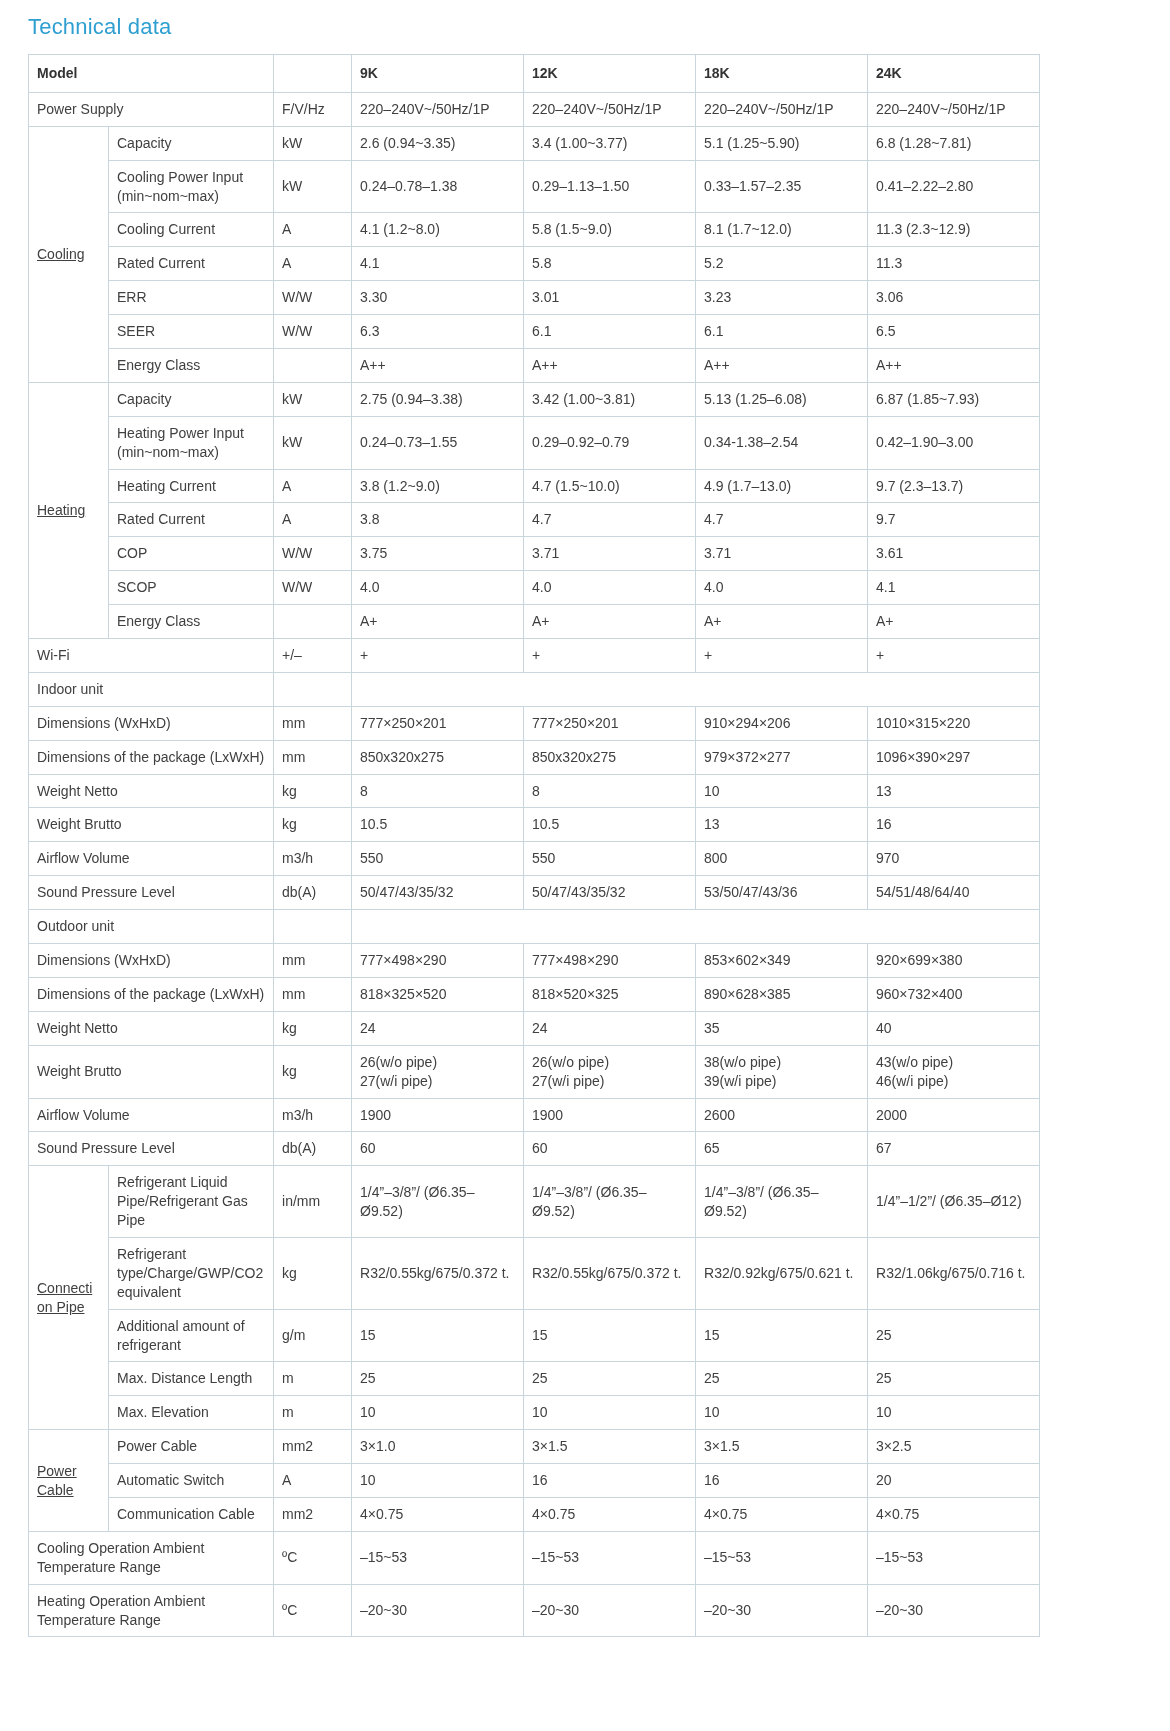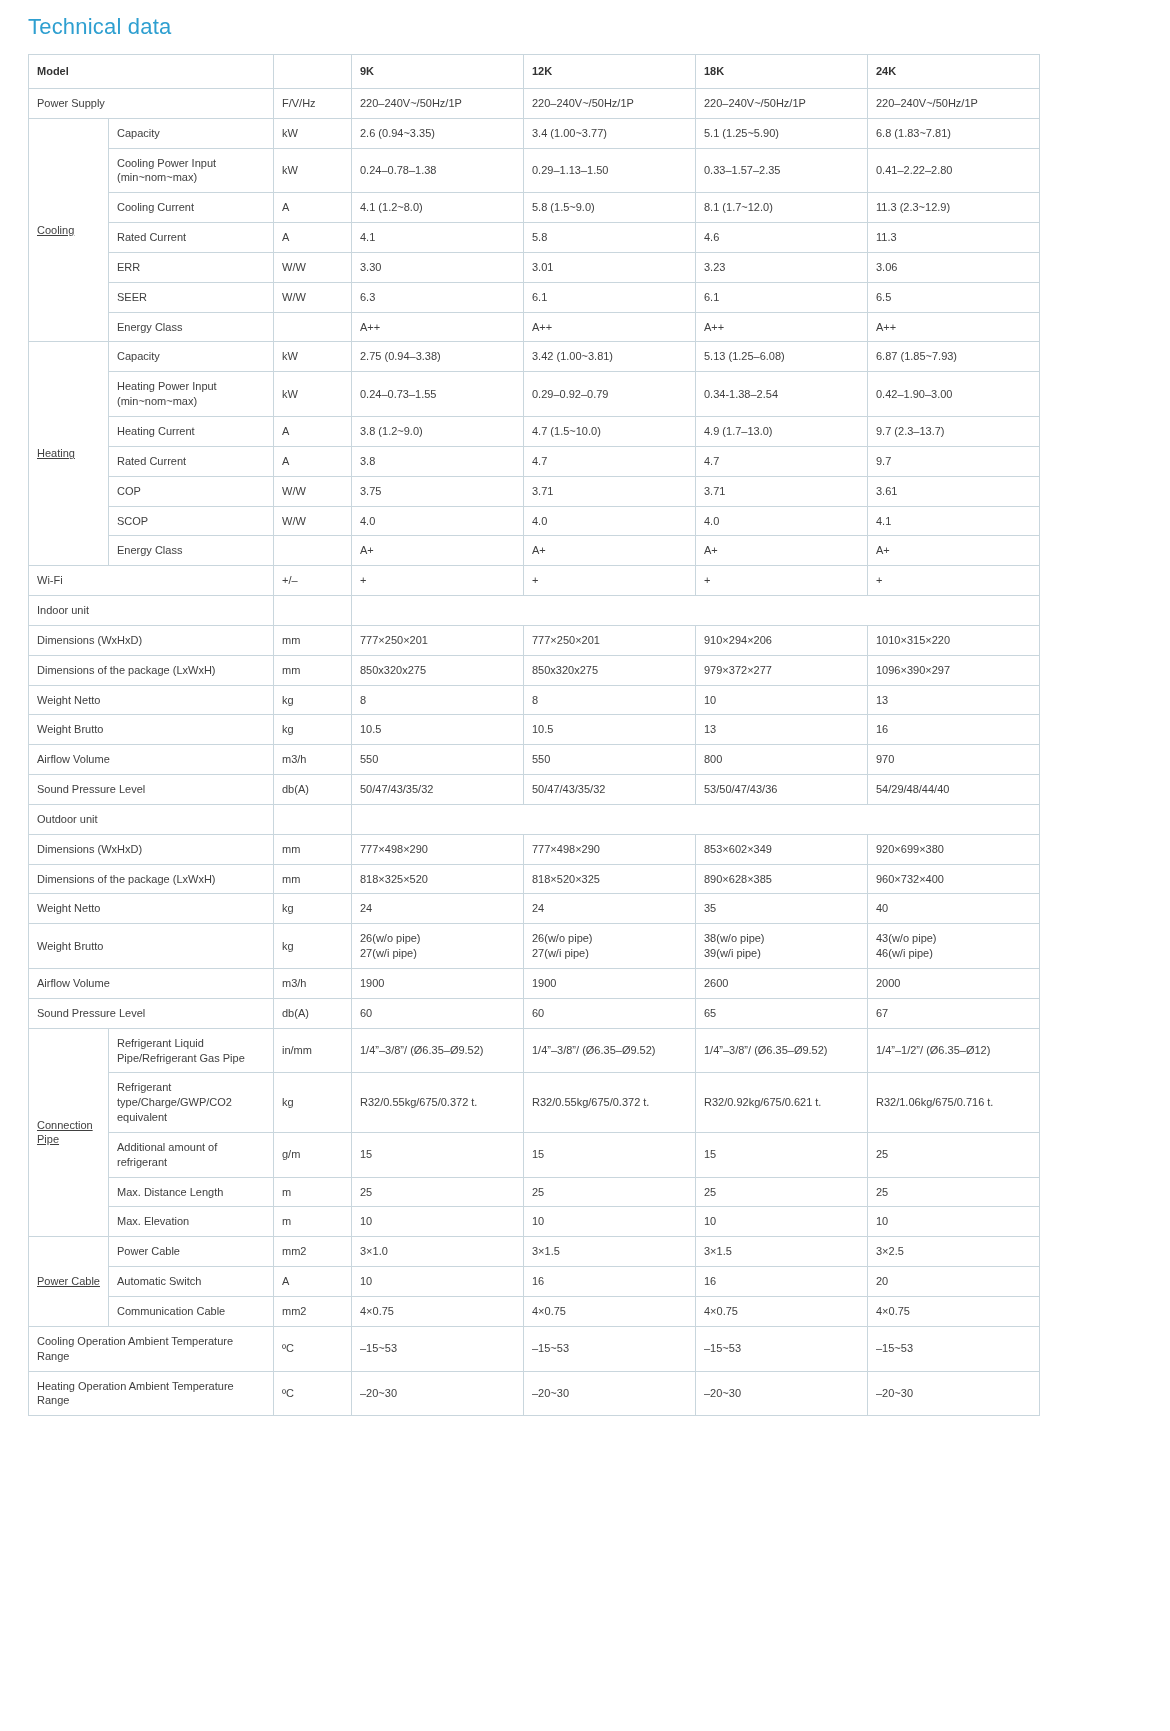--- a/index.html
+++ b/index.html
@@ -22,21 +22,21 @@
     color: #2e9fd0;
     font-size: 22px;
     font-weight: 500;
     margin: 0 0 14px 0;
     letter-spacing: 0.2px;
   }
   table.spec {
     border-collapse: collapse;
     width: 1010px;
     table-layout: fixed;
-    font-size: 11px;
+    font-size: 14px;
   }
   table.spec td, table.spec th {
     border: 1px solid #c9d6dd;
     padding: 7px 8px;
     vertical-align: middle;
     text-align: left;
     font-weight: normal;
     color: #404040;
     line-height: 1.35;
     word-wrap: break-word;
@@ -108,21 +108,21 @@
         <td>220–240V~/50Hz/1P</td>
       </tr>
 
       <tr>
         <td class="group-label center-group" rowspan="7">Cooling</td>
         <td class="indent">Capacity</td>
         <td>kW</td>
         <td>2.6 (0.94~3.35)</td>
         <td>3.4 (1.00~3.77)</td>
         <td>5.1 (1.25~5.90)</td>
-        <td>6.8 (1.83~7.81)</td>
+        <td>6.8 (1.28~7.81)</td>
       </tr>
       <tr>
         <td class="indent">Cooling Power Input (min~nom~max)</td>
         <td>kW</td>
         <td>0.24–0.78–1.38</td>
         <td>0.29–1.13–1.50</td>
         <td>0.33–1.57–2.35</td>
         <td>0.41–2.22–2.80</td>
       </tr>
       <tr>
@@ -131,21 +131,21 @@
         <td>4.1 (1.2~8.0)</td>
         <td>5.8 (1.5~9.0)</td>
         <td>8.1 (1.7~12.0)</td>
         <td>11.3 (2.3~12.9)</td>
       </tr>
       <tr>
         <td class="indent">Rated Current</td>
         <td>A</td>
         <td>4.1</td>
         <td>5.8</td>
-        <td>4.6</td>
+        <td>5.2</td>
         <td>11.3</td>
       </tr>
       <tr>
         <td class="indent">ERR</td>
         <td>W/W</td>
         <td>3.30</td>
         <td>3.01</td>
         <td>3.23</td>
         <td>3.06</td>
       </tr>
@@ -277,21 +277,21 @@
         <td>550</td>
         <td>800</td>
         <td>970</td>
       </tr>
       <tr>
         <td colspan="2">Sound Pressure Level</td>
         <td>db(A)</td>
         <td>50/47/43/35/32</td>
         <td>50/47/43/35/32</td>
         <td>53/50/47/43/36</td>
-        <td>54/29/48/44/40</td>
+        <td>54/51/48/64/40</td>
       </tr>
 
       <tr>
         <td colspan="2" class="section-label">Outdoor unit</td>
         <td></td>
         <td colspan="4"></td>
       </tr>
       <tr>
         <td colspan="2">Dimensions (WxHxD)</td>
         <td>mm</td>

